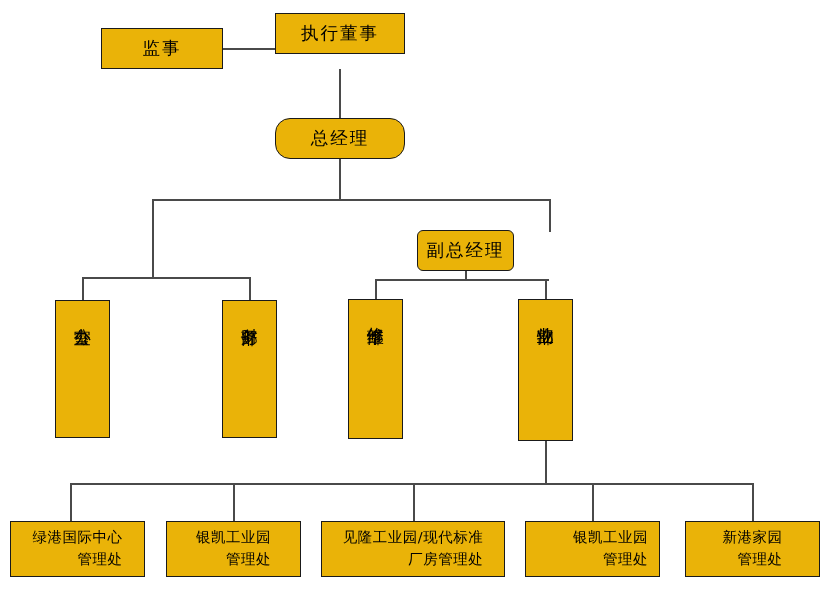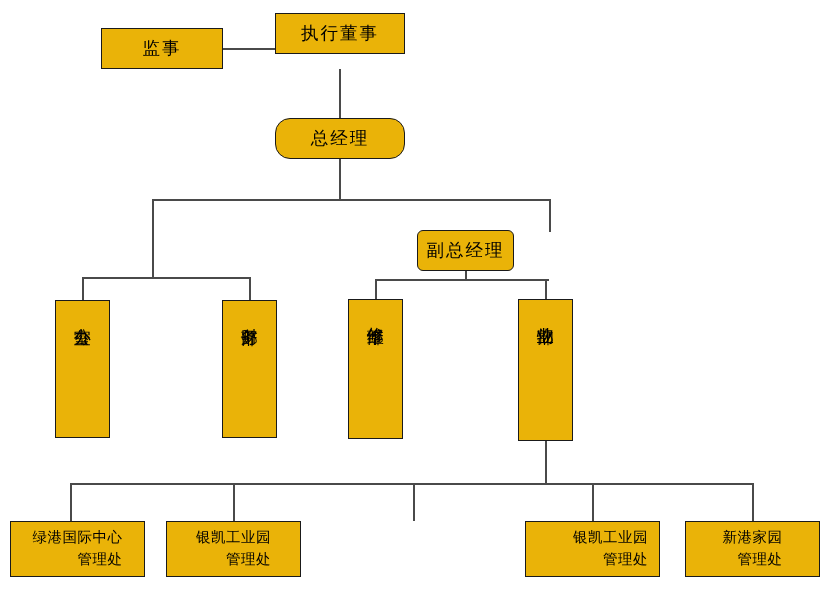--- a/index.html
+++ b/index.html
@@ -140,20 +140,24 @@
   <div class="node leaf" style="left:10px; top:521px; width:135px; height:56px;">
     <span class="label">绿港国际中心
 管理处</span>
   </div>
 
   <div class="node leaf" style="left:166px; top:521px; width:135px; height:56px;">
     <span class="label">银凯工业园
 管理处</span>
   </div>
 
+  <div class="node leaf" style="left:321px; top:521px; width:184px; height:56px;">
+    <span class="label">见隆工业园/现代标准
+厂房管理处</span>
+  </div>
 
   <div class="node leaf" style="left:525px; top:521px; width:135px; height:56px;padding-left:36px;">
     <span class="label">银凯工业园
 管理处</span>
   </div>
 
   <div class="node leaf" style="left:685px; top:521px; width:135px; height:56px;">
     <span class="label">新港家园
 管理处</span>
   </div>

